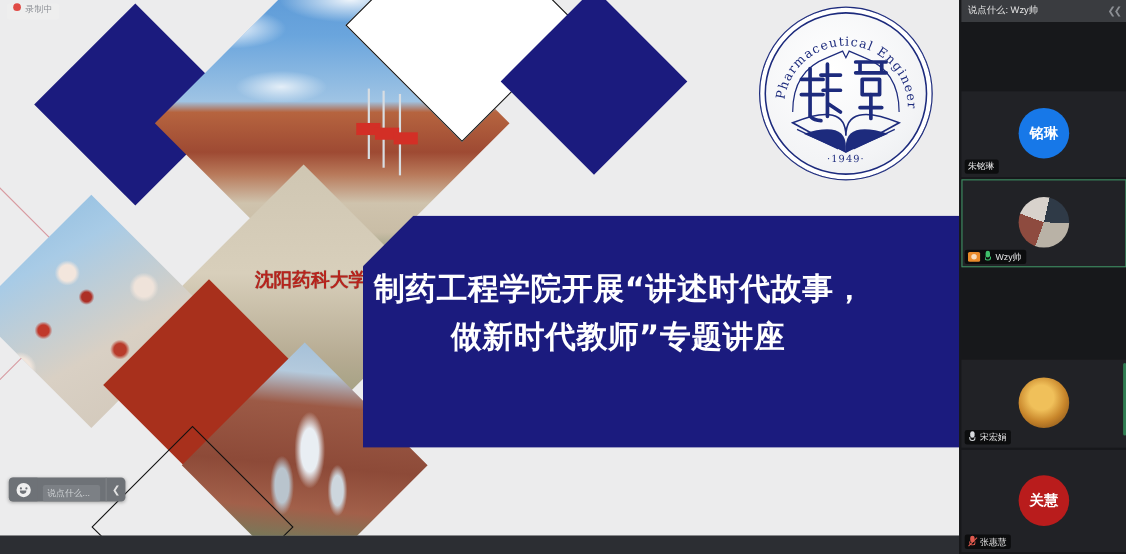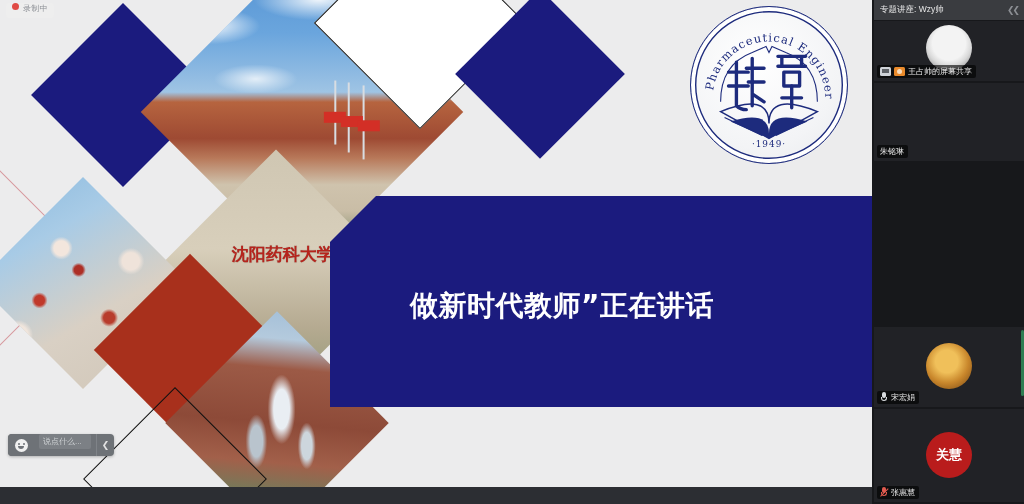--- a/index.html
+++ b/index.html
@@ -117,21 +117,21 @@
     display: flex; align-items: flex-start; gap: 4px;
     padding: 0 6px; border-radius: 3px;
     background: rgba(238,238,238,.72); z-index: 20;
   }
   #rec-dot { width: 7px; height: 7px; border-radius: 50%; background: #e04a45; }
   #rec-text { font-size: 8px; color: #8d9096; letter-spacing: .3px; }
 
   
   #chat-bar {
     position: absolute; left: 8px; bottom: 31px; height: 22px;
-    display: flex; align-items: flex-start; z-index: 20;
+    display: flex; align-items: flex-end; z-index: 20;
     background: #6e7277; border-radius: 4px; overflow: hidden;
     box-shadow: 0 1px 3px rgba(0,0,0,.25);
   }
   #chat-emoji {
     width: 26px; height: 22px; display: flex; align-items: center; justify-content: center;
     background: #6e7277;
   }
   #chat-emoji .face {
     width: 13px; height: 13px; border-radius: 50%; background: #f0f0f0; position: relative;
   }
@@ -277,21 +277,22 @@
 
         <div class="dia" style="left:122px; top:282px; width:136px; height:136px; background:#a8301c;"></div>
 
         <div class="dia ph-statue" style="left:198px; top:344px; width:158px; height:158px;">
           <div class="inner"></div>
         </div>
 
         <div class="dia outline" style="left:110px; top:414px; width:130px; height:130px; background:transparent;"></div>
 
         <div id="banner">
-          <div class="line" id="title-l2">做新时代教师”正在讲话</div>
+          <div class="line" id="title-l1">制药工程学院开展“讲述时代故事，</div>
+          <div class="line" id="title-l2">做新时代教师”专题讲座</div>
         </div>
 
         <div id="seal">
           <svg viewBox="0 0 158 158">
             <defs>
               <path id="arcpath" d="M 22,92 A 57,57 0 0 1 136,92" fill="none"></path>
             </defs>
             <text font-size="11.5" fill="#1d2b7d" font-family="DejaVu Serif, serif" letter-spacing="1.1">
               <textPath href="#arcpath" startOffset="4%">Pharmaceutical Engineering College</textPath>
             </text>
@@ -331,40 +332,46 @@
         <div id="chat-collapse">❮</div>
       </div>
     </div>
 
     <div id="bottom-strip"></div>
   </div>
 
   <div id="sidebar">
 
     <div id="speaking-bar">
-      <span id="speaking-label">专题讲座: Wzy帅</span>
+      <span id="speaking-label">说点什么: Wzy帅</span>
       <span id="collapse-icon">❮❮</span>
     </div>
 
-    <div class="tile" style="top:21px; height:60px;">
-      <div class="avatar-circle" style="width:46px; height:46px; top:46%;
-           background: radial-gradient(circle at 50% 40%, #f3f3f3 0 46%, #d9d9d9 62%, #6a6a6a 100%);"></div>
-      <div class="name-chip">
-        <span class="badge-share"></span>
-        <span class="badge-host"></span>
-        <span class="nm">王占帅的屏幕共享</span>
-      </div>
-    </div>
 
     <div class="tile" style="top:83px; height:78px;">
+      <div class="avatar-circle" style="width:46px; height:46px; background:#1778e8;">
+        <span class="avatar-text">铭琳</span>
+      </div>
       <div class="name-chip">
         <span class="nm">朱铭琳</span>
       </div>
     </div>
 
+    <div class="tile active" style="top:163px; height:80px;">
+      <div class="avatar-circle" style="width:46px; height:46px;
+           background: conic-gradient(from 200deg, #8e4b3f 0 25%, #d8d2cc 25% 48%, #2f3a47 48% 70%, #b9b2a6 70% 100%);"></div>
+      <div class="name-chip">
+        <span class="badge-host"></span>
+        <span class="mic-icon mic-on">
+          <span class="cap"></span>
+            <span class="arc"></span>
+        </span>
+        <span class="nm">Wzy帅</span>
+      </div>
+    </div>
 
 
     <div class="tile" style="top:327px; height:80px;text-align:right;">
       <div class="avatar-circle" style="width:46px; height:46px;
            background: radial-gradient(circle at 45% 40%, #f0c05a 0 30%, #c8862b 58%, #6d3f12 100%);"></div>
       <div class="name-chip">
         <span class="mic-icon mic-off">
           <span class="cap"></span>
             <span class="arc"></span>
         </span>

